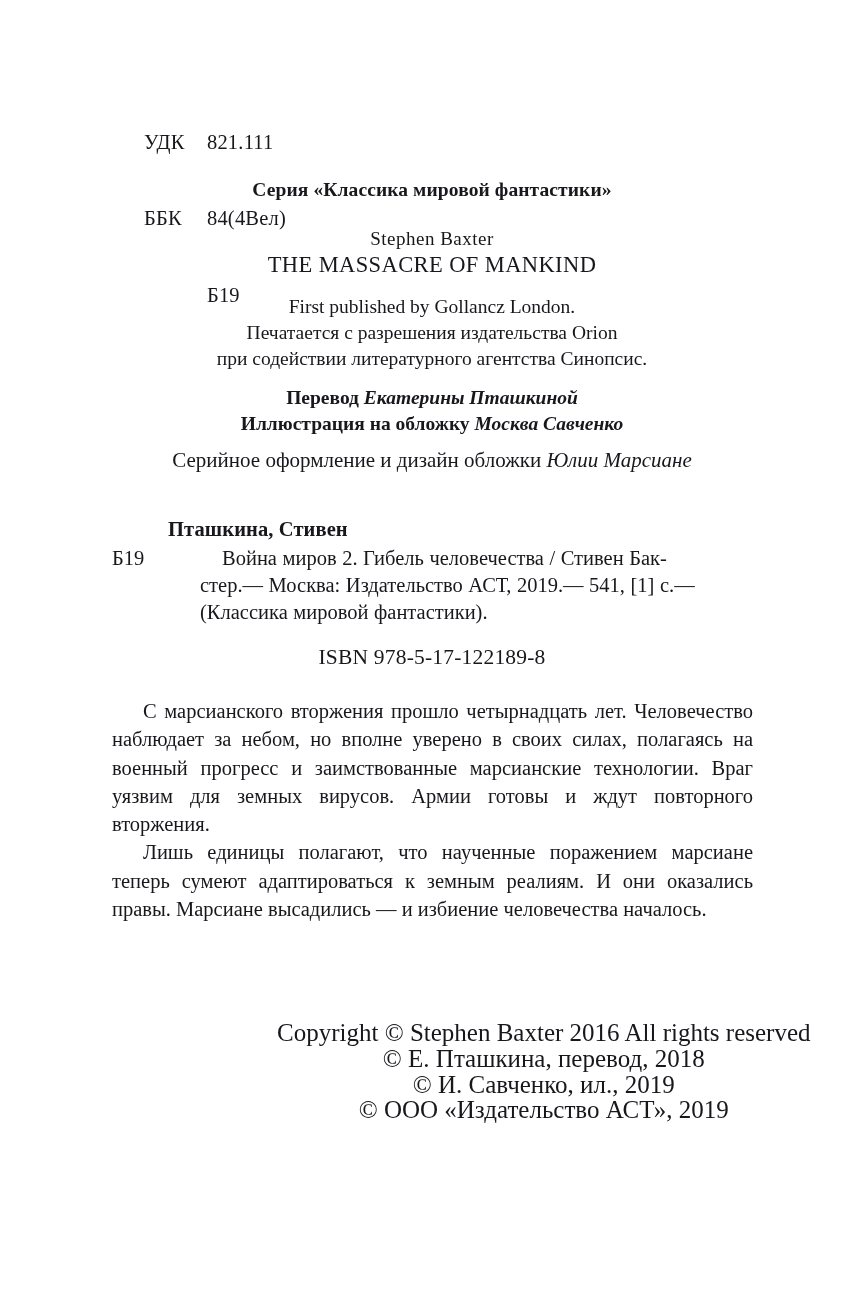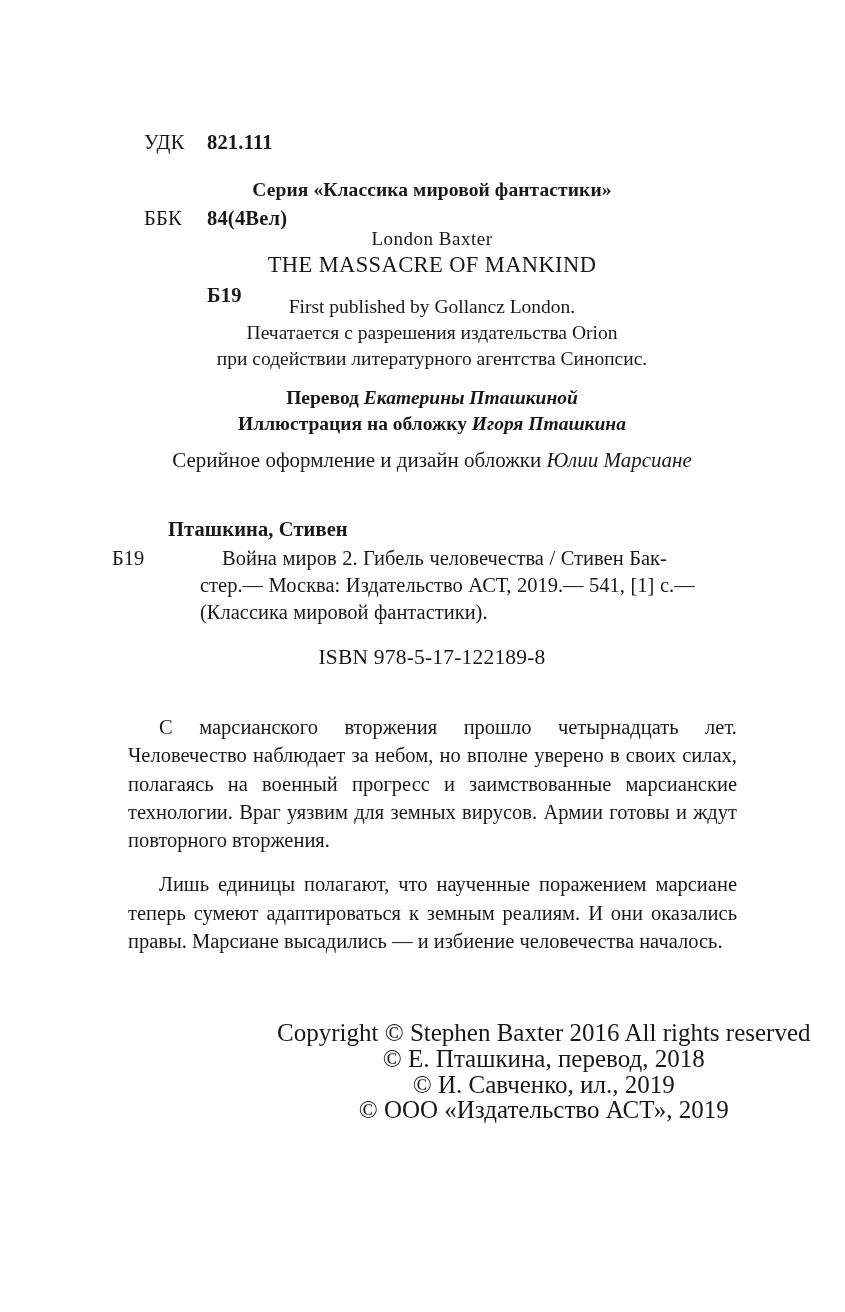--- a/index.html
+++ b/index.html
@@ -29,21 +29,21 @@
   
   .classification {
     left: 112px;
     top: 104px;
     font-size: 20.5px;
     line-height: 25.5px;
     letter-spacing: 0.2px;
   }
   .cls-row { display: block; white-space: pre; }
   .cls-key { display: inline-block; width: 63px; }
-  .cls-val { display: inline-block; font-weight: bold; }
+  .cls-val { display: inline-block; }
   .cls-row.indent .cls-key { visibility: hidden; }
 
   
   .series-line {
     left: 112px;
     top: 179px;
     width: 640px;
     text-align: center;
     font-size: 19.5px;
     font-weight: bold;
@@ -147,21 +147,21 @@
   .annotation {
     left: 112px;
     top: 697px;
     width: 641px;
     font-size: 20.5px;
     line-height: 28.3px;
     text-align: justify;
     text-align-last: left;
   }
   .annotation p {
-    margin: 16px;
+    margin: 0;
     text-indent: 31px;
     hyphens: manual;
   }
 
   
   .copyright {
     left: 277px;
     top: 1020px;
     font-size: 25px;
     line-height: 25.8px;
@@ -182,33 +182,33 @@
       <span class="cls-key">ББК</span><span class="cls-val">84(4Вел)</span>
     </span>
     <span class="cls-row indent">
       <span class="cls-key">ББК</span><span class="cls-val">Б19</span>
     </span>
   </div>
 
   <div class="block series-line">Серия «Классика мировой фантастики»</div>
 
   <div class="block orig-block">
-    <div class="orig-author">London Baxter</div>
+    <div class="orig-author">Stephen Baxter</div>
     <div class="orig-title">THE MASSACRE OF MANKIND</div>
   </div>
 
   <div class="block permission">
     <span class="ln">First published by Gollancz London.</span>
     <span class="ln">Печатается с разрешения издательства Orion</span>
     <span class="ln">при содействии литературного агентства Синопсис.</span>
   </div>
 
   <div class="block credits">
     <span class="ln"><span>Перевод </span><em>Екатерины Пташкиной</em></span>
-    <span class="ln"><span>Иллюстрация на обложку </span><em>Игоря Пташкина</em></span>
+    <span class="ln"><span>Иллюстрация на обложку </span><em>Москва Савченко</em></span>
   </div>
 
   <div class="block design-credit">
     <span>Серийное оформление и дизайн обложки </span><em>Юлии Марсиане</em>
   </div>
 
   <div class="block catalog">
     <div class="catalog-head">Пташкина, Стивен</div>
     <div class="catalog-body">
       <span class="catalog-sign">Б19</span>

